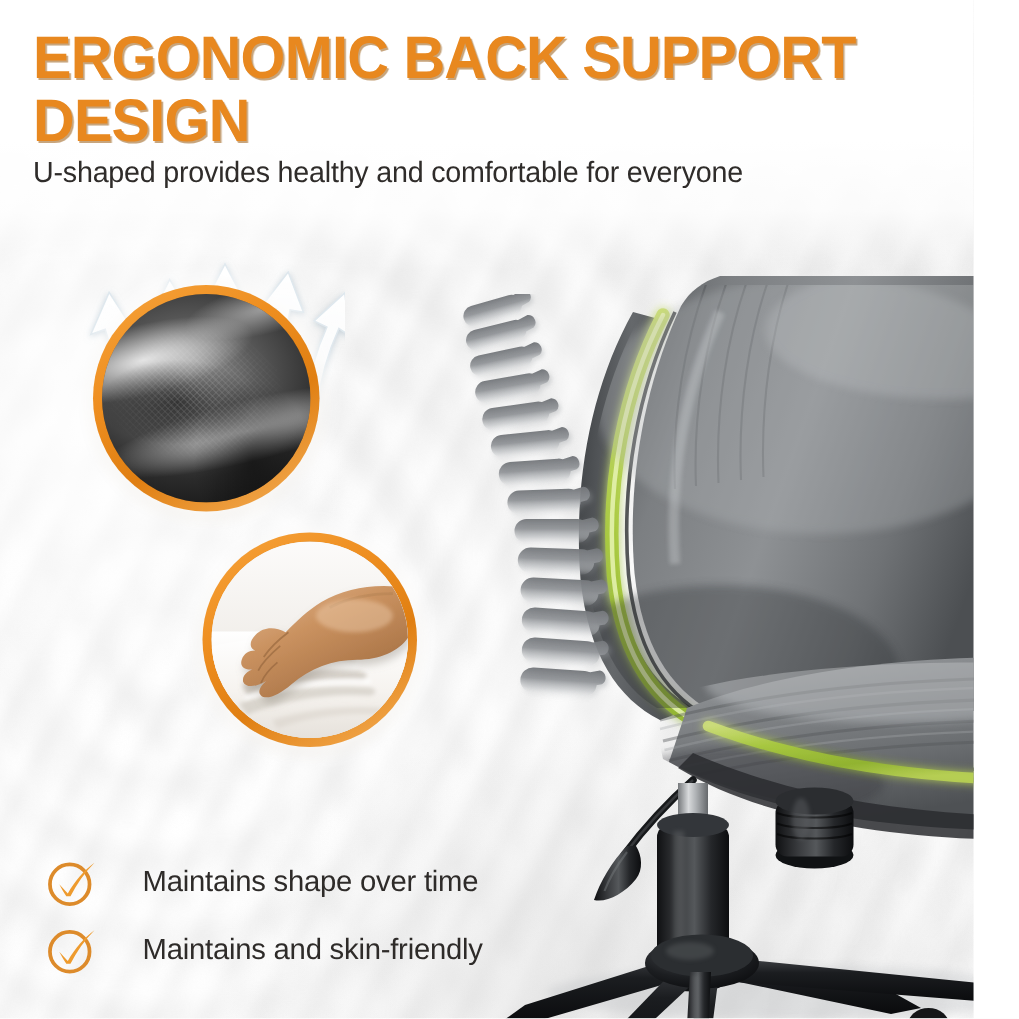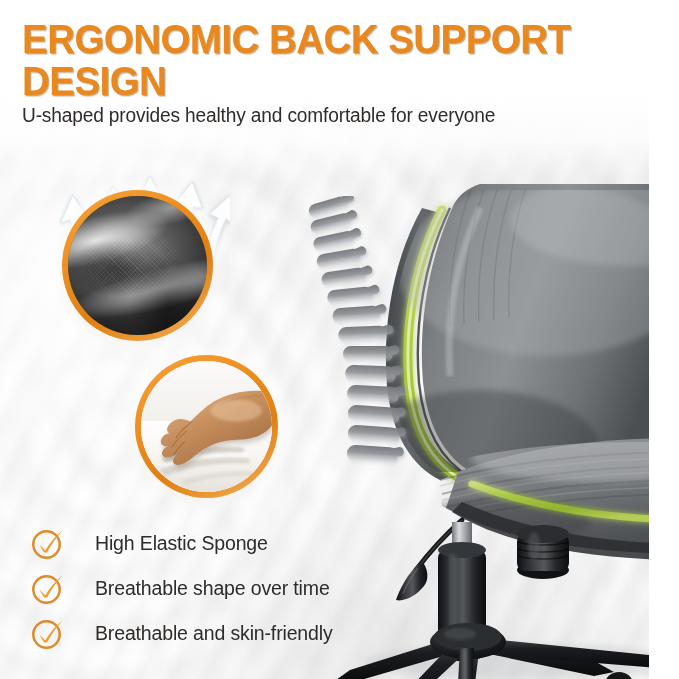--- a/index.html
+++ b/index.html
@@ -571,46 +571,36 @@
           </g>
         </svg>
       </div>
     </div>
   </div>
 
   <div class="headline">ERGONOMIC BACK SUPPORT
 DESIGN</div>
   <div class="subtitle">U-shaped provides healthy and comfortable for everyone</div>
 
-  <div class="check-row" id="check-row-0">
-    <span class="check-icon">
-      <svg viewBox="0 0 36 36" width="36" height="36">
-        <circle cx="16.5" cy="19.5" r="13.2" fill="none" stroke="#DD8B2B" stroke-width="2.5"></circle>
-        <path d="M9.5,19.5 L15.2,25.6 C20,17.5 26,10.2 33,5.2
-                 C26.4,12 21,19.6 17,27.5 L14.2,27.5 C12.2,24.6 10.8,22 9.5,19.5 Z" fill="#EE9B2E"></path>
-      </svg>
-    </span>
-    <span class="check-label">High Elastic Sponge</span>
-  </div>
 
   <div class="check-row" id="check-row-1">
     <span class="check-icon">
       <svg viewBox="0 0 36 36" width="36" height="36">
         <circle cx="16.5" cy="19.5" r="13.2" fill="none" stroke="#DD8B2B" stroke-width="2.5"></circle>
         <path d="M9.5,19.5 L15.2,25.6 C20,17.5 26,10.2 33,5.2
                  C26.4,12 21,19.6 17,27.5 L14.2,27.5 C12.2,24.6 10.8,22 9.5,19.5 Z" fill="#EE9B2E"></path>
       </svg>
     </span>
-    <span class="check-label">Breathable shape over time</span>
+    <span class="check-label">Maintains shape over time</span>
   </div>
 
   <div class="check-row" id="check-row-2">
     <span class="check-icon">
       <svg viewBox="0 0 36 36" width="36" height="36">
         <circle cx="16.5" cy="19.5" r="13.2" fill="none" stroke="#DD8B2B" stroke-width="2.5"></circle>
         <path d="M9.5,19.5 L15.2,25.6 C20,17.5 26,10.2 33,5.2
                  C26.4,12 21,19.6 17,27.5 L14.2,27.5 C12.2,24.6 10.8,22 9.5,19.5 Z" fill="#EE9B2E"></path>
       </svg>
     </span>
-    <span class="check-label">Breathable and skin-friendly</span>
+    <span class="check-label">Maintains and skin-friendly</span>
   </div>
 
 </div>
 
 </body></html>

